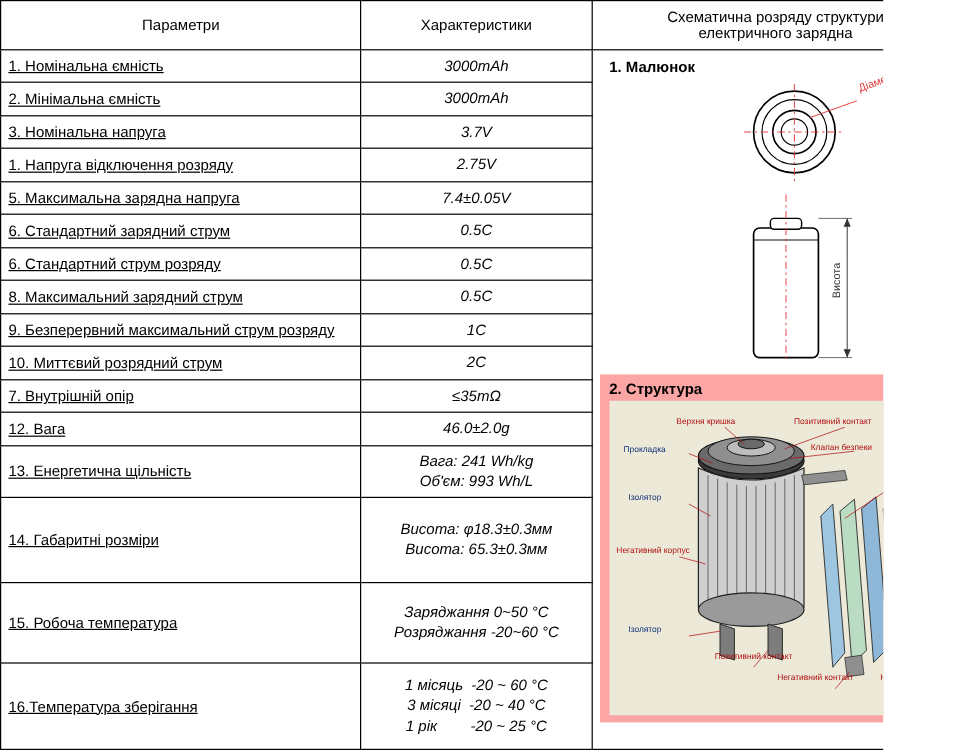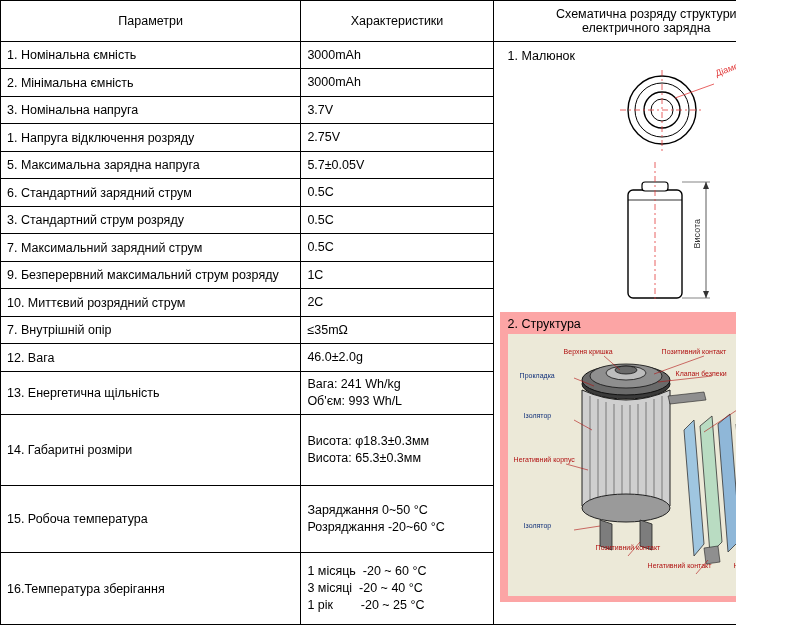--- a/index.html
+++ b/index.html
@@ -35,40 +35,42 @@
   .hdr {
     text-align: center;
     font-weight: bold;
     font-size: 13px;
     height: 40px;
     padding: 4px 6px;
   }
   .param-cell {
     text-align: left;
     padding-left: 8px;
+    text-decoration: underline;
   }
   .value-cell {
-    text-align: left;
+    text-align: center;
     line-height: 1.35;
+    font-style: italic;
   }
   .value-cell .multi { display: block; }
   .value-cell .mono-pad { display: block; white-space: pre; }
 
   
   .diagram-cell {
     padding: 0;
     vertical-align: top;
   }
   .diagram-inner {
     position: relative;
     width: 100%;
     height: 100%;
   }
   .sec-label {
-    font-weight: normal;
+    font-weight: bold;
     font-size: 12.5px;
     padding: 5px 0 0 8px;
   }
   .fig1 {
     position: relative;
     height: 268px;
     width: 100%;
   }
   .fig2 {
     position: relative;
@@ -250,32 +252,32 @@
     <tr style="height:27px">
       <td class="param-cell">3. Номінальна напруга</td>
       <td class="value-cell">3.7V</td>
     </tr>
     <tr style="height:27px">
       <td class="param-cell">1. Напруга відключення розряду</td>
       <td class="value-cell">2.75V</td>
     </tr>
     <tr style="height:27px">
       <td class="param-cell">5. Максимальна зарядна напруга</td>
-      <td class="value-cell">5.7±0.05V</td>
+      <td class="value-cell">7.4±0.05V</td>
     </tr>
     <tr style="height:27px">
       <td class="param-cell">6. Стандартний зарядний струм</td>
       <td class="value-cell">0.5C</td>
     </tr>
     <tr style="height:27px">
-      <td class="param-cell">3. Стандартний струм розряду</td>
+      <td class="param-cell">6. Стандартний струм розряду</td>
       <td class="value-cell">0.5C</td>
     </tr>
     <tr style="height:27px">
-      <td class="param-cell">7. Максимальний зарядний струм</td>
+      <td class="param-cell">8. Максимальний зарядний струм</td>
       <td class="value-cell">0.5C</td>
     </tr>
     <tr style="height:27px">
       <td class="param-cell">9. Безперервний максимальний струм розряду</td>
       <td class="value-cell">1C</td>
     </tr>
     <tr style="height:27px">
       <td class="param-cell">10. Миттєвий розрядний струм</td>
       <td class="value-cell">2C</td>
     </tr>

